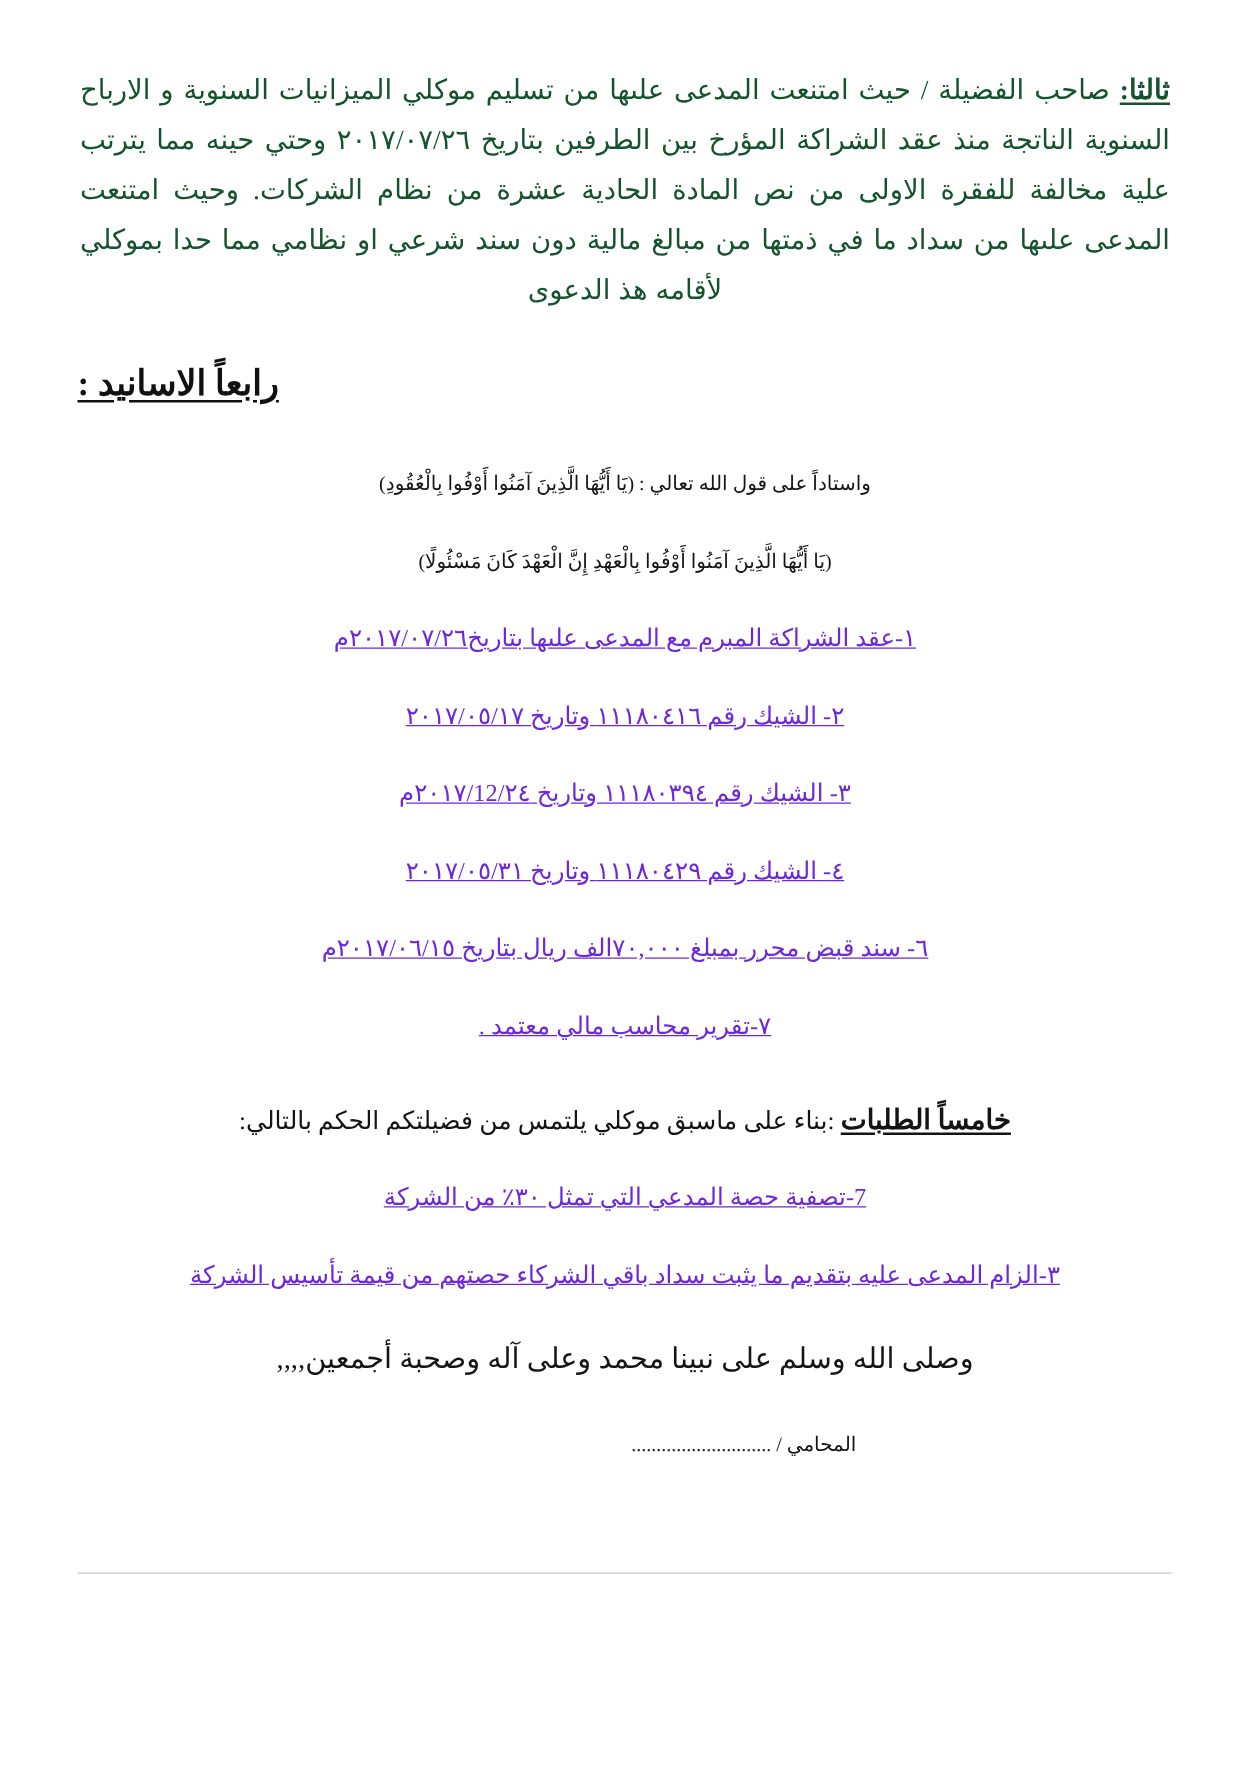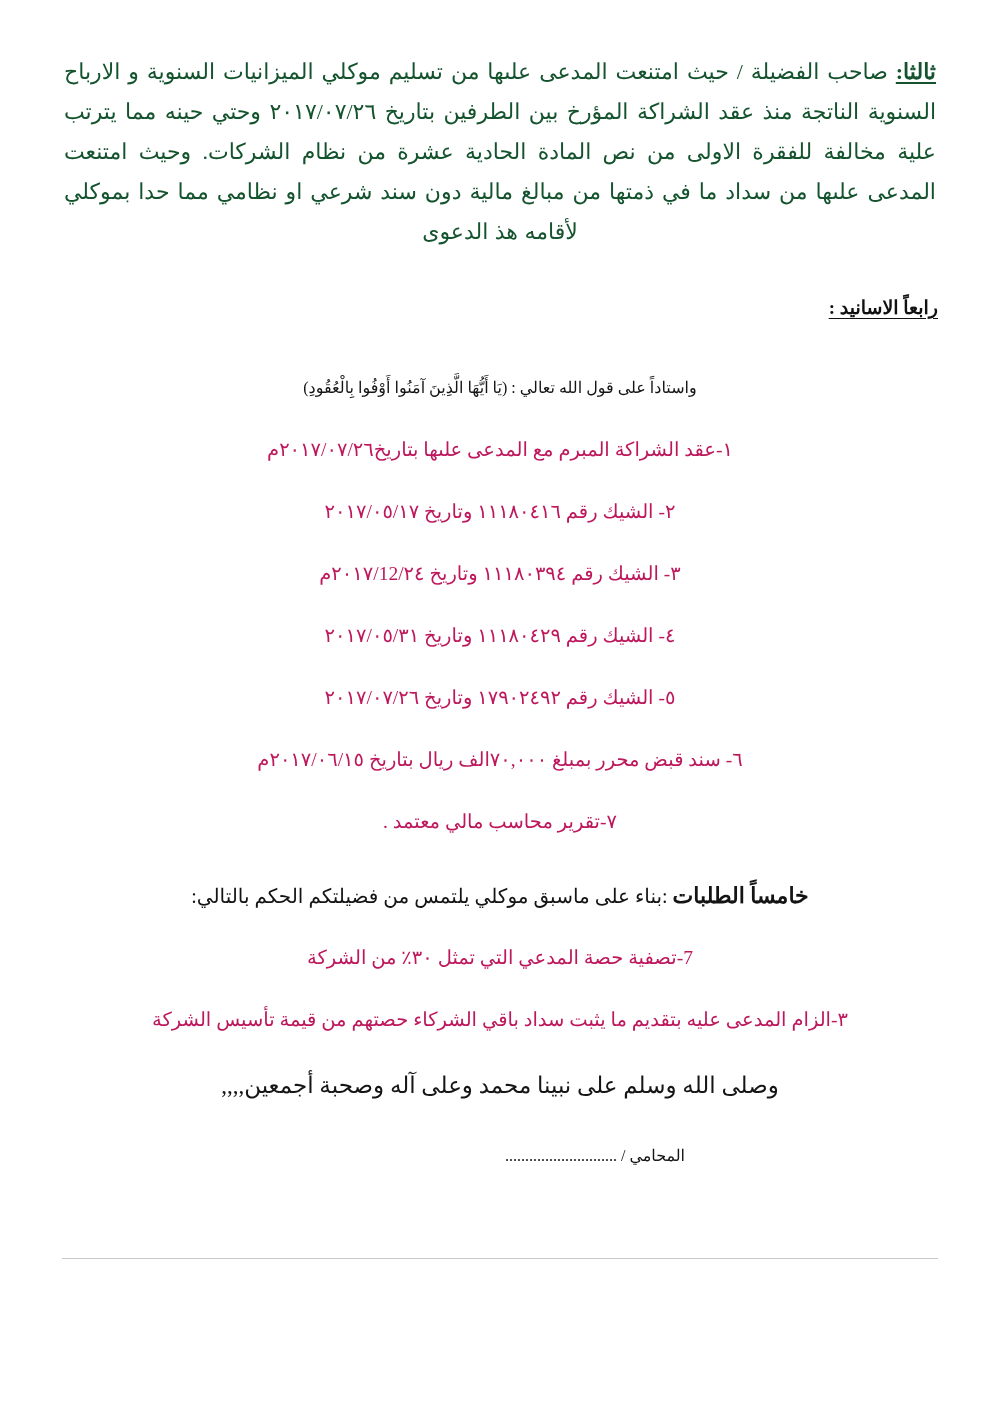--- a/index.html
+++ b/index.html
@@ -47,60 +47,62 @@
     padding: 0 2px;
   }
   .para-block .lead {
     font-weight: bold;
     text-decoration: underline;
     text-underline-offset: 3px;
   }
 
   
   .heading-major {
-    font-size: 19px;
+    font-size: 28px;
     font-weight: bold;
     text-decoration: underline;
     text-underline-offset: 4px;
-    text-align: right;
+    text-align: left;
     margin: 36px 0 0 0;
     line-height: 40px;
     letter-spacing: 1px;
   }
 
   .heading-inline {
     font-size: 20px;
     line-height: 40px;
     margin: 34px 0 0 0;
     text-align: center;
     color: #141414;
   }
   .heading-inline .strong {
     font-weight: bold;
+    text-decoration: underline;
     text-underline-offset: 3px;
     font-size: 22px;
   }
 
   
   .line {
     font-size: 19.5px;
     line-height: 40px;
     text-align: center;
     margin: 22px 0 0 0;
     color: #151515;
   }
   .line.verse { font-size: 16px; }
   .line.first-after-heading { margin-top: 40px; }
 
   .list-line {
     font-size: 19.5px;
     line-height: 40px;
     text-align: center;
     margin: 22px 0 0 0;
-    color: #be185d;
+    color: #6d28d9;
+    text-decoration: underline;
   }
 
   .closing {
     font-size: 23px;
     line-height: 40px;
     text-align: center;
     margin: 26px 0 0 0;
     color: #151515;
   }
 
@@ -130,26 +132,26 @@
 
 <div class="page">
   <div class="content">
 
     <p class="para-block"><span class="lead">ثالثا:</span><span> صاحب الفضيلة / حيث امتنعت المدعى علىها من تسليم موكلي الميزانيات السنوية و الارباح السنوية الناتجة منذ عقد الشراكة المؤرخ بين الطرفين بتاريخ ٢٠١٧/٠٧/٢٦ وحتي حينه مما يترتب علية مخالفة للفقرة الاولى من نص المادة الحادية عشرة من نظام الشركات. وحيث امتنعت المدعى علىها من سداد ما في ذمتها من مبالغ مالية دون سند شرعي او نظامي مما حدا بموكلي لأقامه هذ الدعوى</span></p>
 
     <h2 class="heading-major">رابعاً الاسانيد :</h2>
 
     <p class="line verse first-after-heading">واستاداً على قول الله تعالي : (يَا أَيُّهَا الَّذِينَ آمَنُوا أَوْفُوا بِالْعُقُودِ)</p>
 
+    <p class="line verse">(يَا أَيُّهَا الَّذِينَ آمَنُوا أَوْفُوا بِالْعَهْدِ إِنَّ الْعَهْدَ كَانَ مَسْئُولًا)</p>
 
     <p class="list-line">١-عقد الشراكة المبرم مع المدعى علىها بتاريخ٢٠١٧/٠٧/٢٦م</p>
     <p class="list-line">٢- الشيك رقم ١١١٨٠٤١٦ وتاريخ ٢٠١٧/٠٥/١٧</p>
     <p class="list-line">٣- الشيك رقم ١١١٨٠٣٩٤ وتاريخ ٢٠١٧/12/٢٤م</p>
     <p class="list-line">٤- الشيك رقم ١١١٨٠٤٢٩ وتاريخ ٢٠١٧/٠٥/٣١</p>
-    <p class="list-line">٥- الشيك رقم ١٧٩٠٢٤٩٢ وتاريخ ٢٠١٧/٠٧/٢٦</p>
     <p class="list-line">٦- سند قبض محرر بمبلغ ٧٠,٠٠٠الف ريال بتاريخ ٢٠١٧/٠٦/١٥م</p>
     <p class="list-line">٧-تقرير محاسب مالي معتمد .</p>
 
     <p class="heading-inline"><span class="strong">خامساً الطلبات</span><span> :بناء على ماسبق موكلي يلتمس من فضيلتكم الحكم بالتالي:</span></p>
 
     <p class="list-line">7-تصفية حصة المدعي التي تمثل ٣٠٪ من الشركة</p>
     <p class="list-line">٣-الزام المدعى عليه بتقديم ما يثبت سداد باقي الشركاء  حصتهم من قيمة تأسيس الشركة</p>
 
     <p class="closing">وصلى الله وسلم على نبينا محمد وعلى آله وصحبة أجمعين,,,,</p>
 

